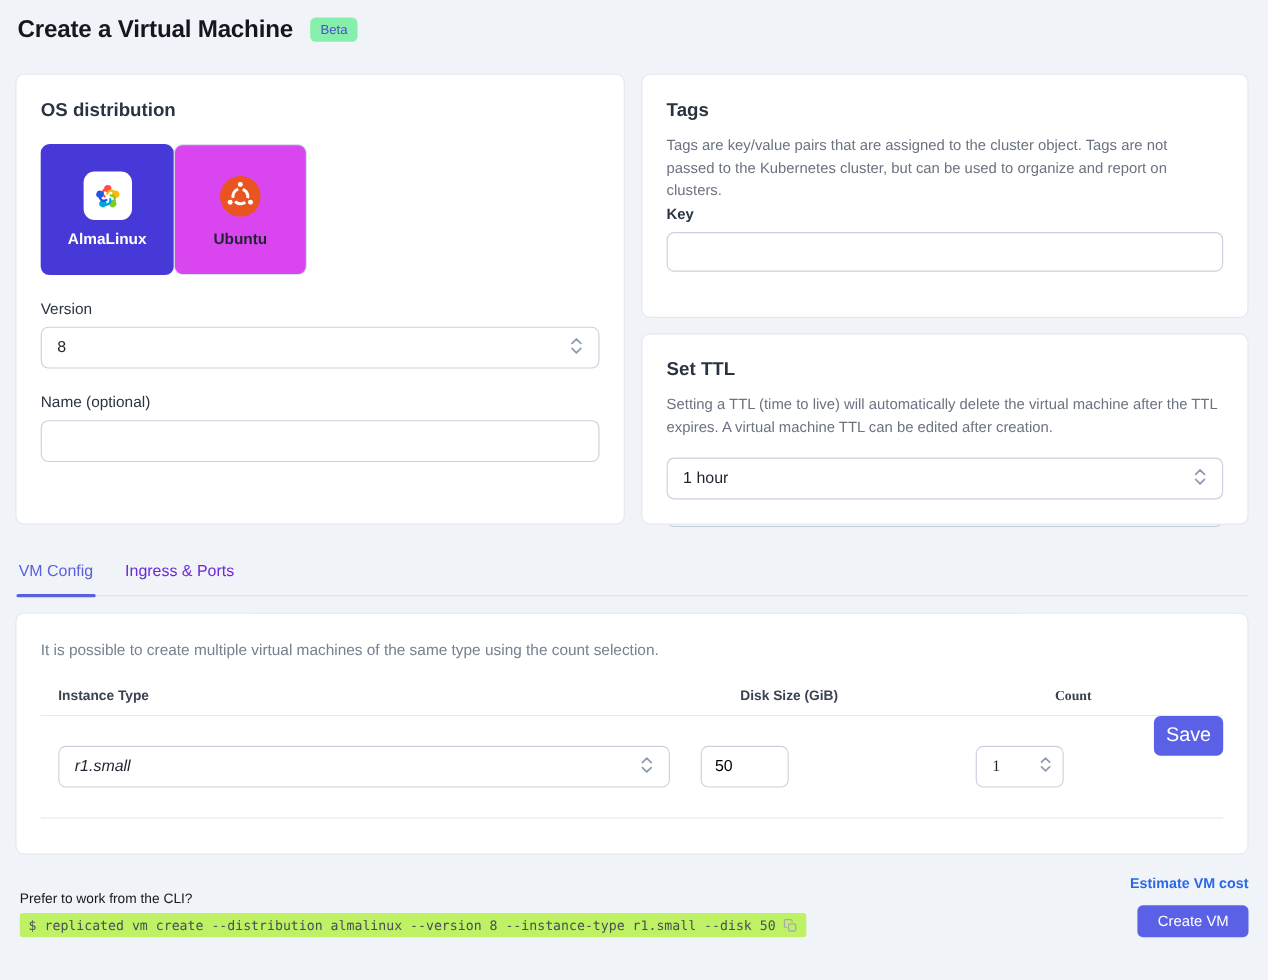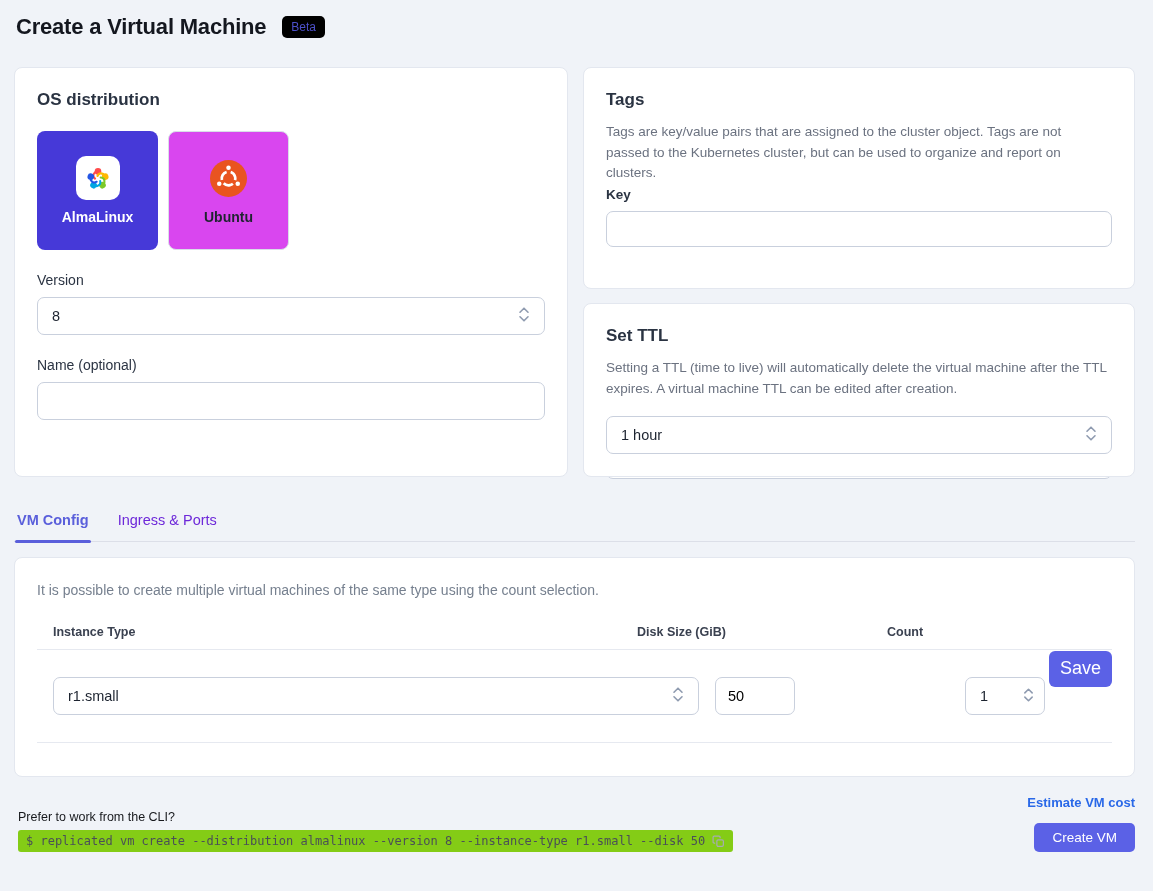--- a/index.html
+++ b/index.html
@@ -9,34 +9,34 @@
     background:#f0f3f8;
     font-family:"Liberation Sans", sans-serif;
     color:#1d2430;
     overflow:hidden;
   }
   .page { padding:14px 18px 0 14px; }
 
   
   .hdr { display:flex; align-items:center; gap:16px; padding-left:2px; }
   .hdr h1 { margin:0; font-size:22px; font-weight:700; color:#14171f; letter-spacing:-0.2px; }
-  .beta-badge { background:#000000; color:#4c50c9; font-size:12px; padding:4px 9px; border-radius:5px; }
+  .beta-badge { background:#86efac; color:#4c50c9; font-size:12px; padding:4px 9px; border-radius:5px; }
 
   
   .top-grid { display:flex; gap:15px; margin-top:27px; }
   .card { background:#fff; border:1px solid #e3e7ef; border-radius:8px; }
   .card-title { font-size:17px; font-weight:600; color:#2a3342; }
 
   .os-card { width:554px; height:410px; padding:22px; flex:0 0 554px; }
   .right-col { flex:1; display:flex; flex-direction:column; gap:14px; }
   .tags-card { height:222px; padding:22px; }
   .ttl-card  { height:174px; padding:22px; }
 
   
-  .tiles { display:flex; gap:10px; margin-top:21px; }
+  .tiles { display:flex; margin-top:21px; }
   .tile { width:121px; height:119px; border-radius:8px; display:flex; flex-direction:column;
           align-items:center; justify-content:center; gap:9px; cursor:pointer; }
   .tile.selected { background:#4639d8; color:#fff; }
   .tile.unselected { background:#d946ef; border:1px solid #d9dee8; color:#1f2430; }
   .tile-label { font-size:14px; font-weight:700; }
   .alma-logo-box { width:44px; height:44px; background:#fff; border-radius:10px;
                    display:grid; place-items:center; }
 
   .field-label { font-size:14px; font-weight:500; color:#2b3443; }
   .mt22 { margin-top:22px; }
@@ -62,50 +62,50 @@
     font-family:"Liberation Sans", sans-serif;
   }
   .save-btn { align-self:flex-end; height:36px; padding:0 11px; background:#5b61e6; color:#fff;
               border:none; border-radius:6px; font-size:18px; cursor:pointer; margin-left:3px;
               font-family:"Liberation Sans", sans-serif; }
   .ttl-select { margin-top:17px; }
 
   
   .tabs { margin-top:25px; display:flex; gap:25px; border-bottom:1px solid #dcdfe8; padding-left:1px; }
   .tab { padding:10px 2px 13px; font-size:14.5px; color:#6d28d9; font-weight:500; cursor:pointer; position:relative; }
-  .tab.active { color:#5a5fdb; font-weight:700; }
+  .tab.active { color:#5a5fdb; font-weight:400; }
   .tab.active::after { content:""; position:absolute; left:0; right:0; bottom:-2px; height:3px;
                        background:#5a5fdb; border-radius:2px; }
 
   
   .vm-card { margin-top:15px; height:220px; padding:24px 0 0; }
   .vm-intro { padding:0 22px; font-size:14px; color:#76808f; }
-  .thead { display:flex; margin-top:27px; padding:0 22px; }
+  .thead { display:flex; margin-top:27px; padding:0 22px;gap:36px; }
   .col-instance { flex:0 0 584px; }
   .col-disk { flex:0 0 250px; }
-  .col-count { flex:1; }
+  .col-count { flex:1;font-family:Liberation Serif, serif; }
   .th { font-size:12.5px; font-weight:700; color:#3a4150; padding-left:16px; }
   .h-divider { border-top:1px solid #e6e9f0; margin:10px 22px 0; }
   .trow { display:flex; padding:0 22px; margin-top:27px; align-items:center; }
-  .row-select { width:646px; margin:0 0 0 16px; }
+  .row-select { width:556px; margin:0 0 0 16px;font-style:italic; }
   .disk-input {
     width:80px; height:38px; margin-left:16px; border:1px solid #c9d0dd; border-radius:7px;
     padding:0 12px; font-size:14.5px; background:#fff; outline:none;
     font-family:"Liberation Sans", sans-serif;
   }
   .count-stepper {
     width:80px; height:38px; margin-left:16px; border:1px solid #c9d0dd; border-radius:7px;
     background:#fff; display:flex; align-items:center; justify-content:space-between;
     padding:0 10px 0 14px; font-size:14.5px; cursor:pointer;
   }
 
   
   .footer { margin-top:18px; display:flex; justify-content:space-between; align-items:flex-end; padding-left:4px; }
   .cli-prompt { font-size:12.5px; color:#17191d; margin-bottom:6px; }
-  .cli-code { background:#84cc16; border-radius:3px; padding:4px 8px; display:flex; align-items:center; gap:7px;
+  .cli-code { background:#bef264; border-radius:3px; padding:4px 8px; display:flex; align-items:center; gap:7px;
               font-family:"DejaVu Sans Mono", monospace; font-size:12px; color:#4a4f57;text-align:right; }
   .copy-btn { display:grid; place-items:center; cursor:pointer; background:none; border:none; padding:0; }
   .footer-right { display:flex; flex-direction:column; align-items:flex-end; gap:13px; }
   .estimate-link { color:#2968e8; font-size:13px; font-weight:600; text-decoration:none; cursor:pointer; }
   .create-btn { background:#5b61e6; color:#fff; font-weight:400; font-size:13.5px; height:29px;
                 padding:0 18px; border-radius:5px; border:none; cursor:pointer;
                 font-family:"Liberation Sans", sans-serif; }
 </style>
 </head>
 <body>

